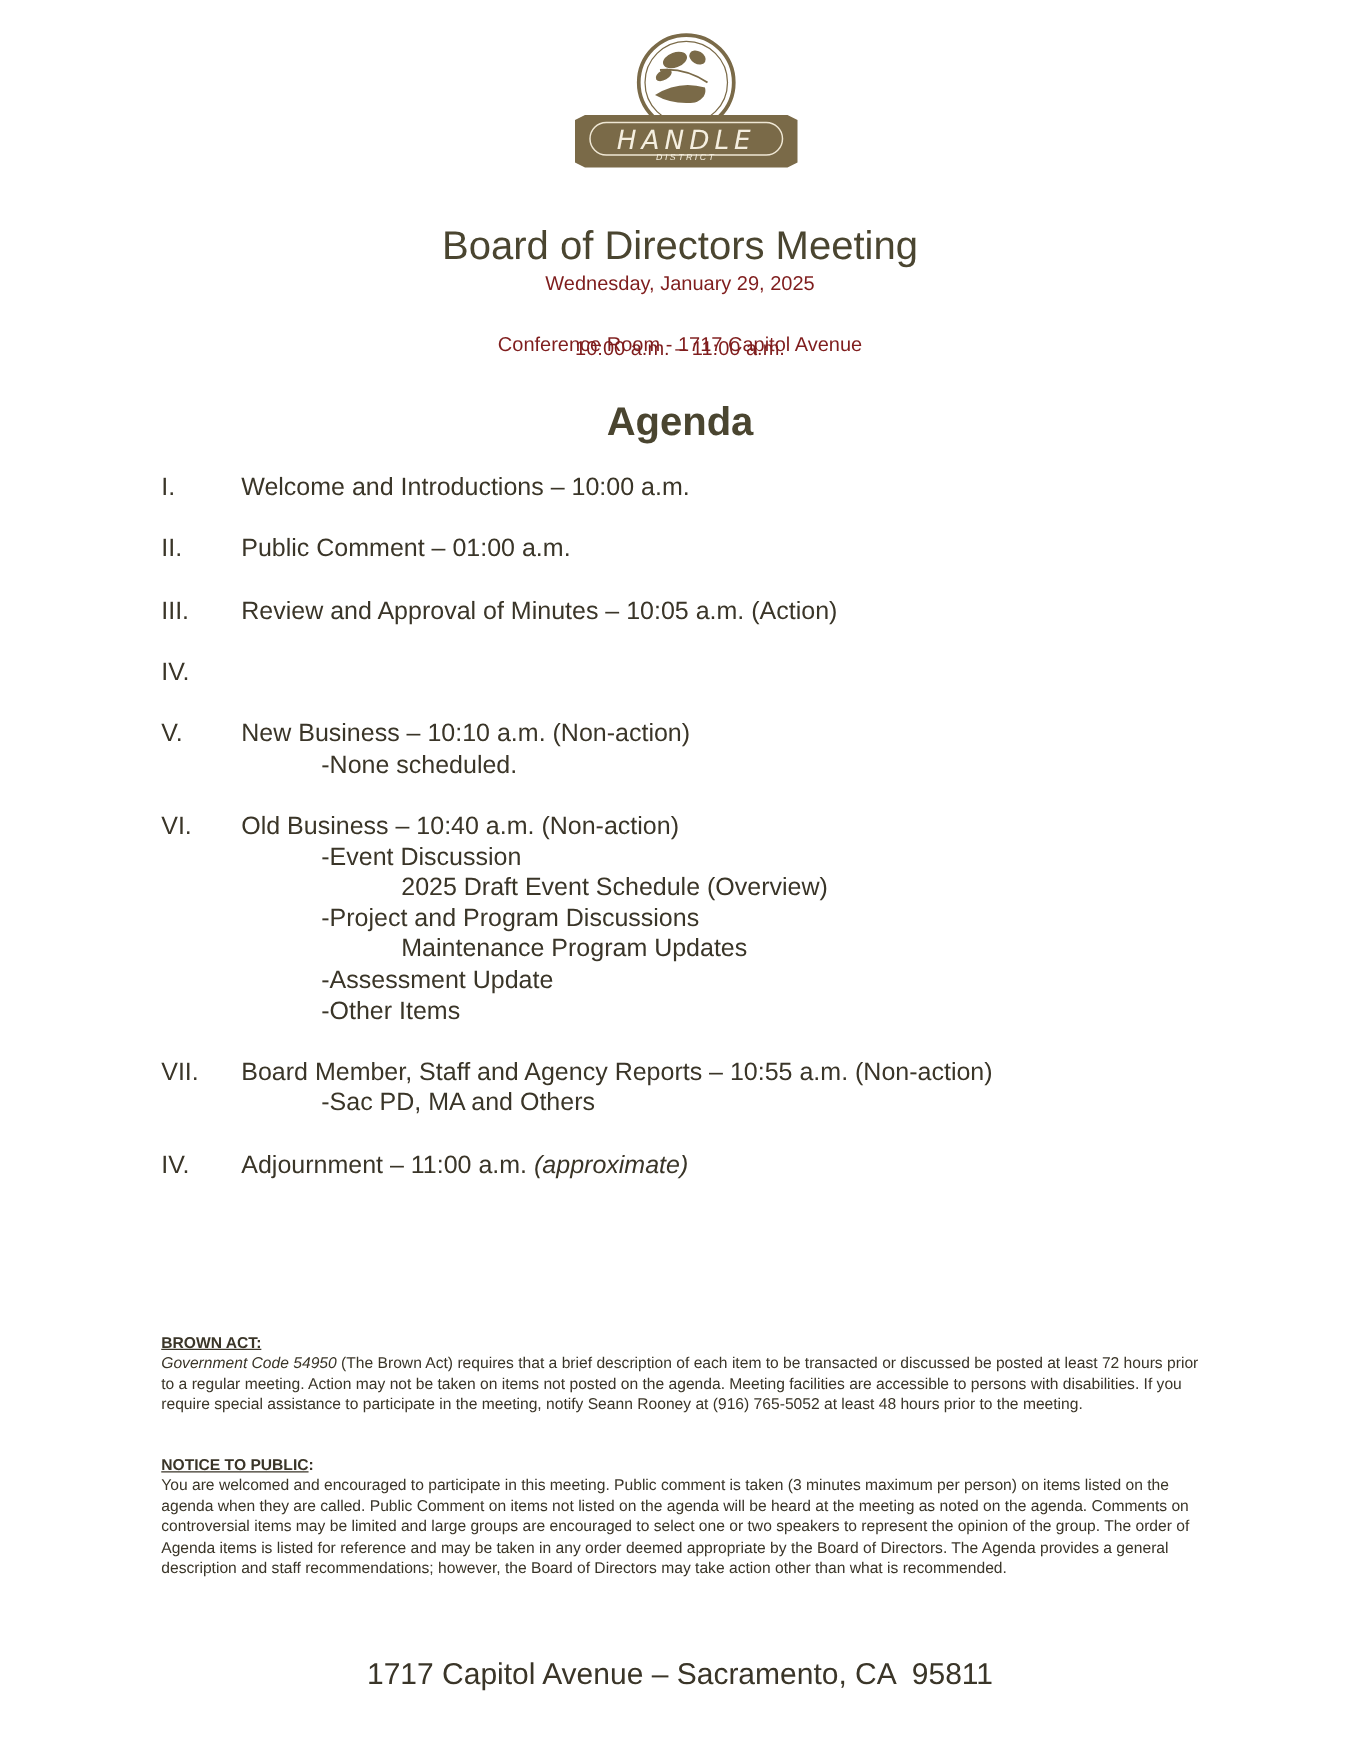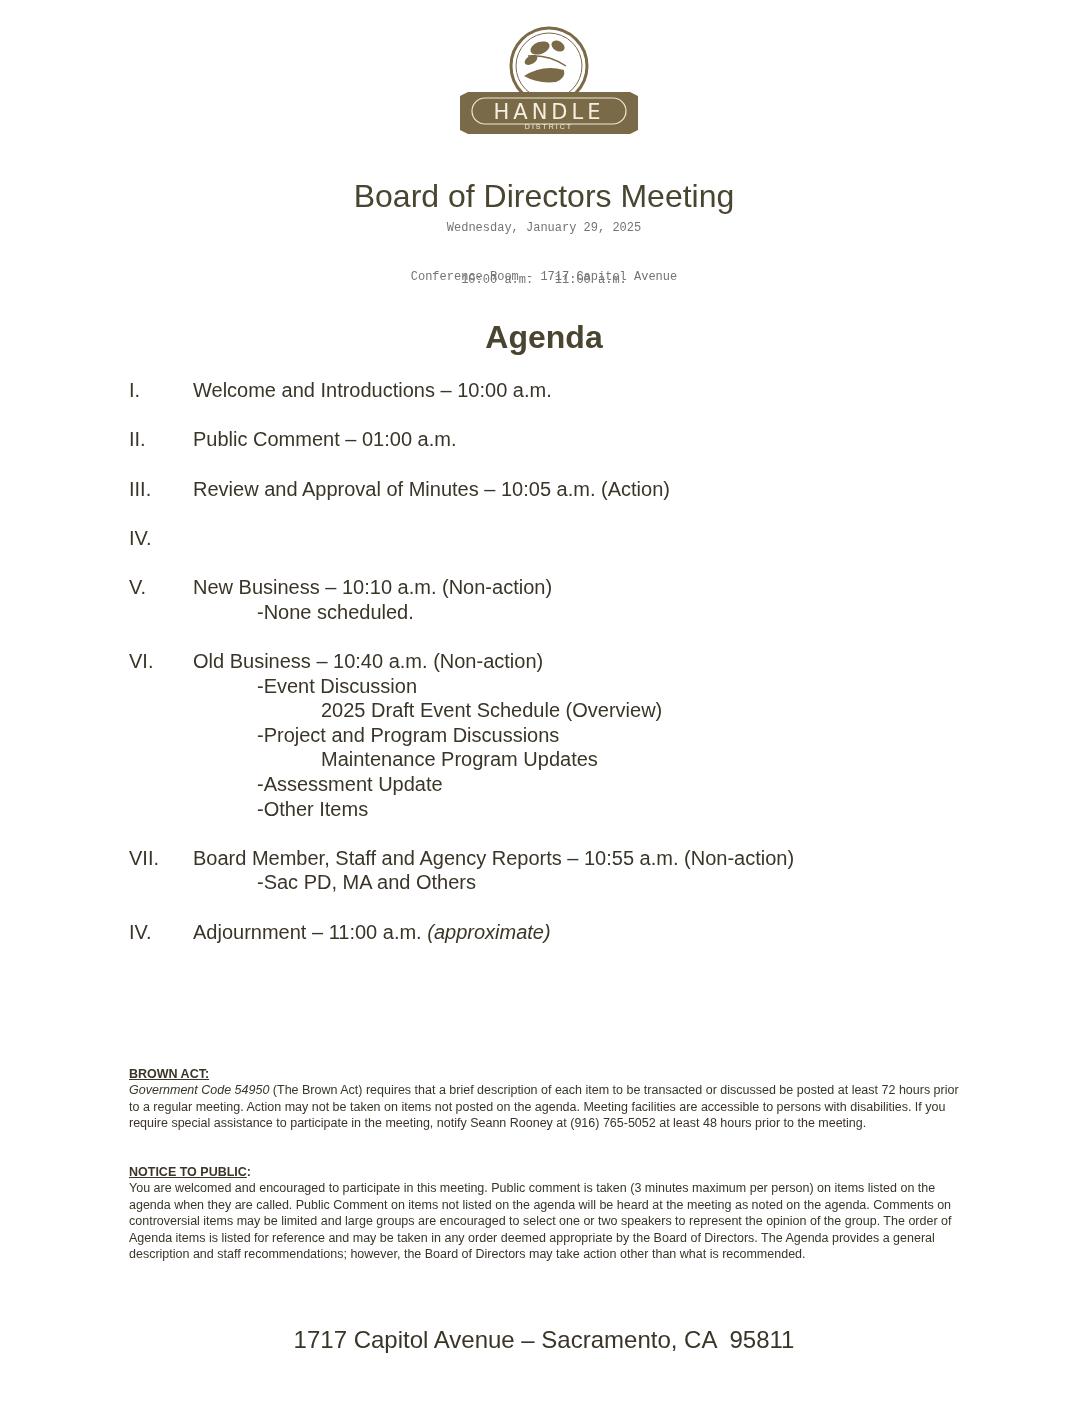--- a/index.html
+++ b/index.html
@@ -1,24 +1,24 @@
 <!DOCTYPE html>
 <html><head>
   <meta charset="utf-8">
   <style>
     html, body { margin: 0; padding: 0; background: #ffffff; }
     body {
       width: 1088px; height: 1408px; position: relative; overflow: hidden;
       font-family: "Liberation Sans", sans-serif;
       color: #3f3a2a;
     }
-    .logo { position: absolute; left: 458px; top: 26px; width: 182px; height: 112px; }
+    .logo { position: absolute; left: 458px; top: 26px; width: 182px; height: 112px; font-style: italic; }
     .header { position: absolute; left: 0; width: 1088px; text-align: center; }
     .title { top: 177px; font-size: 32px; line-height: 38px; color: #4a4530; }
-    .sub { font-size: 12px; line-height: 24px; color: #737373; font-family: Liberation Mono, monospace; }
+    .sub { font-size: 16px; line-height: 24px; color: #7f1d1d; }
     .sub1 { top: 216px; }
     .sub2 { top: 256px; margin-top: 12px; }
     .sub3 { top: 265px; }
     .agenda-title { top: 318px; font-size: 32px; font-weight: bold; line-height: 38px; color: #4a4530; }
     .agenda { position: absolute; left: 129px; top: 378px; width: 900px; font-size: 20px; color: #3a3528; }
     .item { position: relative; margin-bottom: 24.7px; }
     .row { display: flex; height: 24.6px; line-height: 24.6px; white-space: nowrap; }
     .num { width: 64px; flex: none; }
     .sub-row { padding-left: 128px; height: 24.6px; line-height: 24.6px; white-space: nowrap; }
     .sub-row.lvl2 { padding-left: 192px; }

